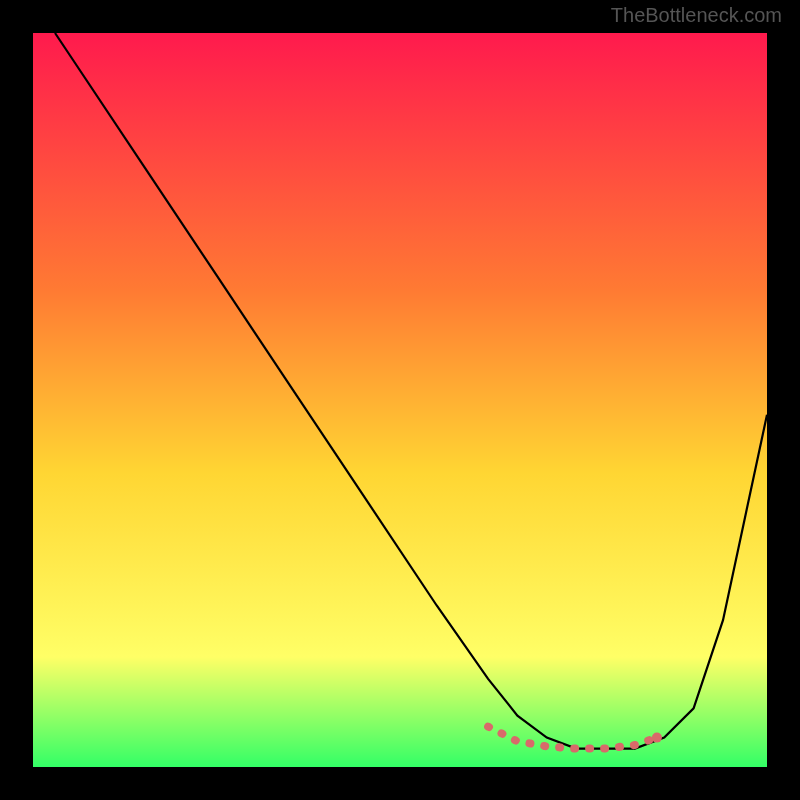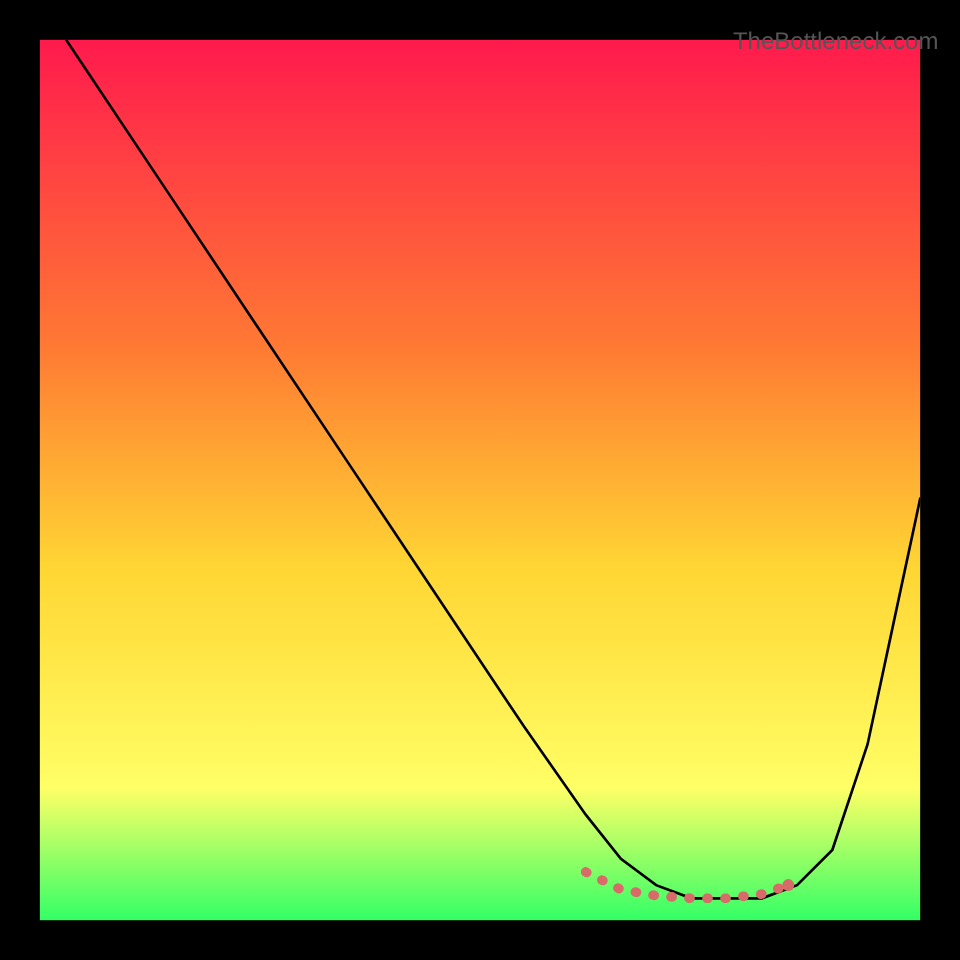--- a/index.html
+++ b/index.html
@@ -12,21 +12,20 @@
     font-family: Arial, sans-serif;
   }
   .watermark {
     position: absolute;
     top: 4px;
     right: 18px;
     color: #555;
     font-size: 20px;
     font-weight: 500;
     z-index: 10;
-    margin-top: 20px;
   }
   .plot-area {
     position: absolute;
     left: 33px;
     top: 33px;
     width: 734px;
     height: 734px;
   }
   .plot-area svg {
     display: block;

